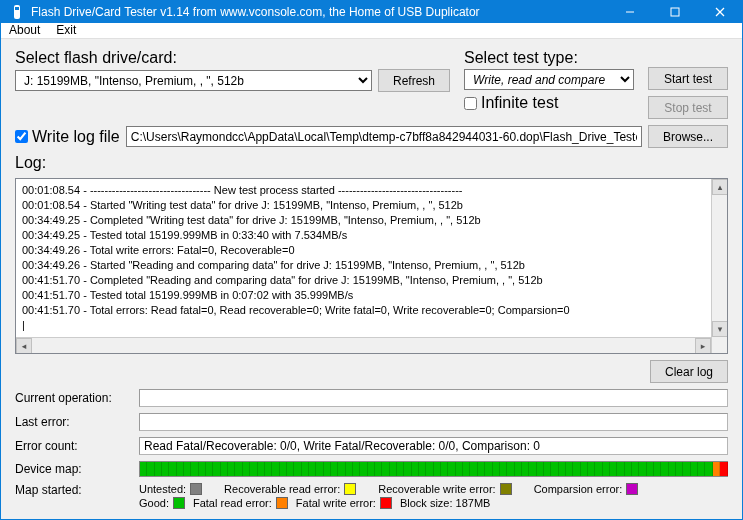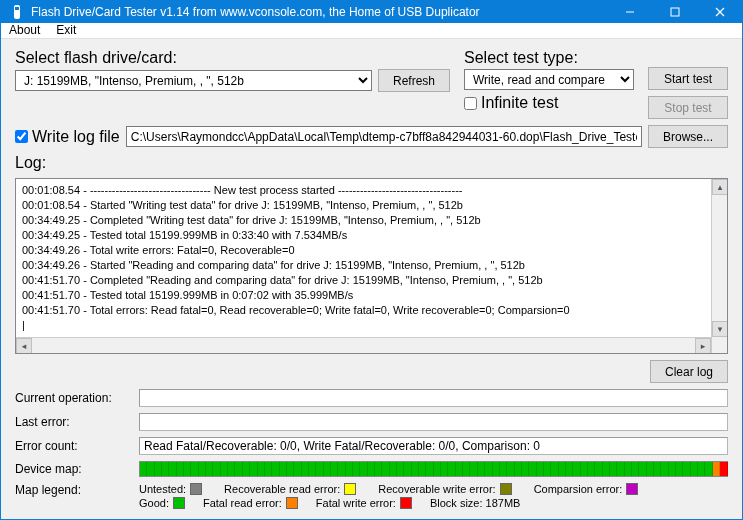--- a/index.html
+++ b/index.html
@@ -83,21 +83,21 @@
         <label>Select flash drive/card:</label>
         <div class="row" style="margin-top:2px;">
           <select style="flex:1;">
             <option>J: 15199MB, "Intenso, Premium, , ", 512b</option>
           </select>
           <button class="btn">Refresh</button>
         </div>
       </div>
       <div class="right-col">
         <label>Select test type:</label>
-        <select style="width:100%; margin-top:2px;">
+        <select style="width:100%; margin-top:2px;font-style:italic;">
           <option>Write, read and compare</option>
         </select>
         <div class="chk" style="margin-top:4px;">
           <input type="checkbox" style="">
           <label>Infinite test</label>
         </div>
       </div>
       <div class="btn-col">
         <button class="btn">Start test</button>
         <button class="btn" disabled="">Stop test</button>
@@ -234,41 +234,41 @@
           <div class="map-seg" style="flex: 1 1 0%; background: rgb(0, 192, 0); border-right: 1px solid rgba(0, 0, 0, 0.15);"></div>
           <div class="map-seg" style="flex: 1 1 0%; background: rgb(0, 192, 0); border-right: 1px solid rgba(0, 0, 0, 0.15);"></div>
           <div class="map-seg" style="flex: 1 1 0%; background: rgb(0, 192, 0); border-right: 1px solid rgba(0, 0, 0, 0.15);"></div>
           <div class="map-seg" style="flex: 1 1 0%; background: rgb(0, 192, 0); border-right: 1px solid rgba(0, 0, 0, 0.15);"></div>
           <div class="map-seg" style="flex: 1 1 0%; background: rgb(0, 192, 0); border-right: 1px solid rgba(0, 0, 0, 0.15);"></div>
           <div class="map-seg" style="flex: 1 1 0%; background: rgb(255, 128, 0); border-right: 1px solid rgba(0, 0, 0, 0.15);"></div>
           <div class="map-seg" style="flex: 1 1 0%; background: rgb(255, 0, 0); border-right: 1px solid rgba(0, 0, 0, 0.15);"></div>
         </div>
     </div>
     <div class="status-row" style="align-items:flex-start;">
-      <div class="status-label">Map legend:</div>
+      <div class="status-label">Map started:</div>
       <div style="flex:1;">
         <div style="display:flex; gap:22px; flex-wrap:wrap;">
           <div class="legend-item">
               <span>Untested:</span>
               <span class="swatch" id="sw-untested" style="background: rgb(128, 128, 128);"></span>
             </div>
           <div class="legend-item">
               <span>Recoverable read error:</span>
               <span class="swatch" id="sw-recovRead" style="background: rgb(255, 255, 0);"></span>
             </div>
           <div class="legend-item">
               <span>Recoverable write error:</span>
               <span class="swatch" id="sw-recovWrite" style="background: rgb(128, 128, 0);"></span>
             </div>
           <div class="legend-item">
               <span>Comparsion error:</span>
               <span class="swatch" id="sw-comparison" style="background: rgb(192, 0, 192);"></span>
             </div>
         </div>
-        <div style="display:flex; gap:18px; flex-wrap:wrap; margin-top:2px;">
+        <div style="display:flex; gap:8px; flex-wrap:wrap; margin-top:2px;">
           <div class="legend-item">
               <span>Good:</span>
               <span class="swatch" id="sw-good" style="background: rgb(0, 192, 0);"></span>
             </div>
           <div class="legend-item">
               <span>Fatal read error:</span>
               <span class="swatch" id="sw-fatalRead" style="background: rgb(255, 128, 0);"></span>
             </div>
           <div class="legend-item">
               <span>Fatal write error:</span>

